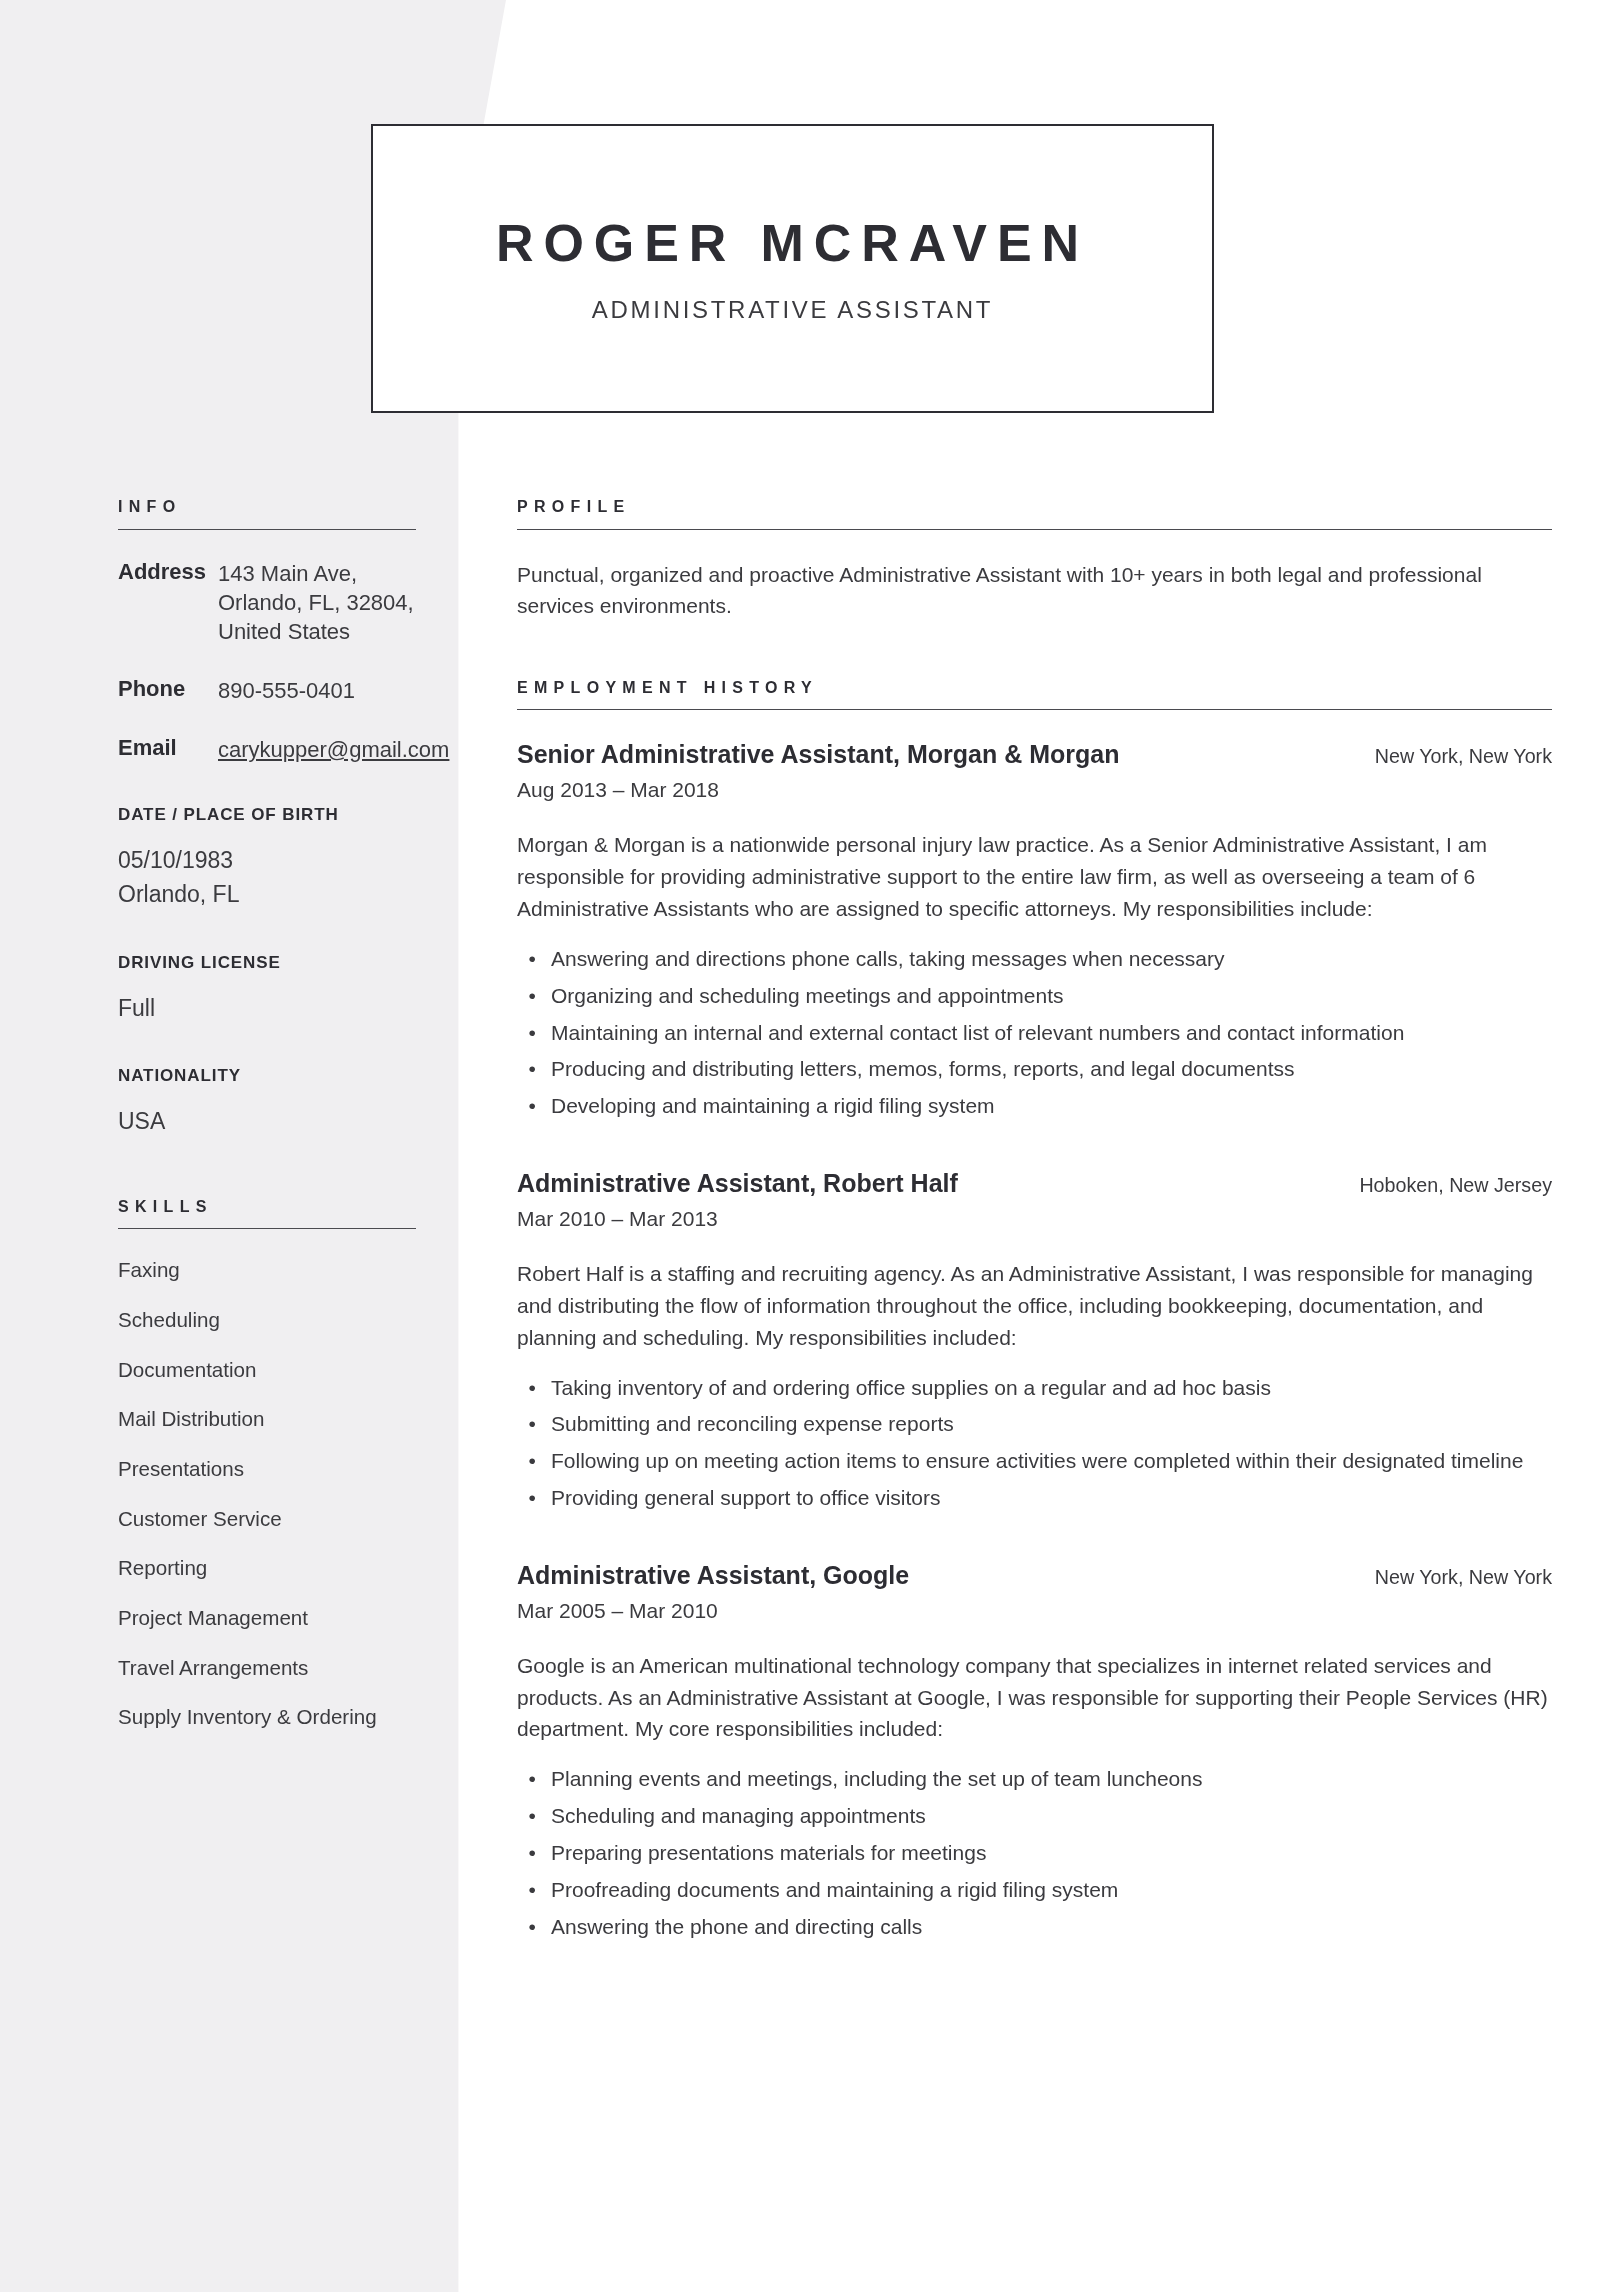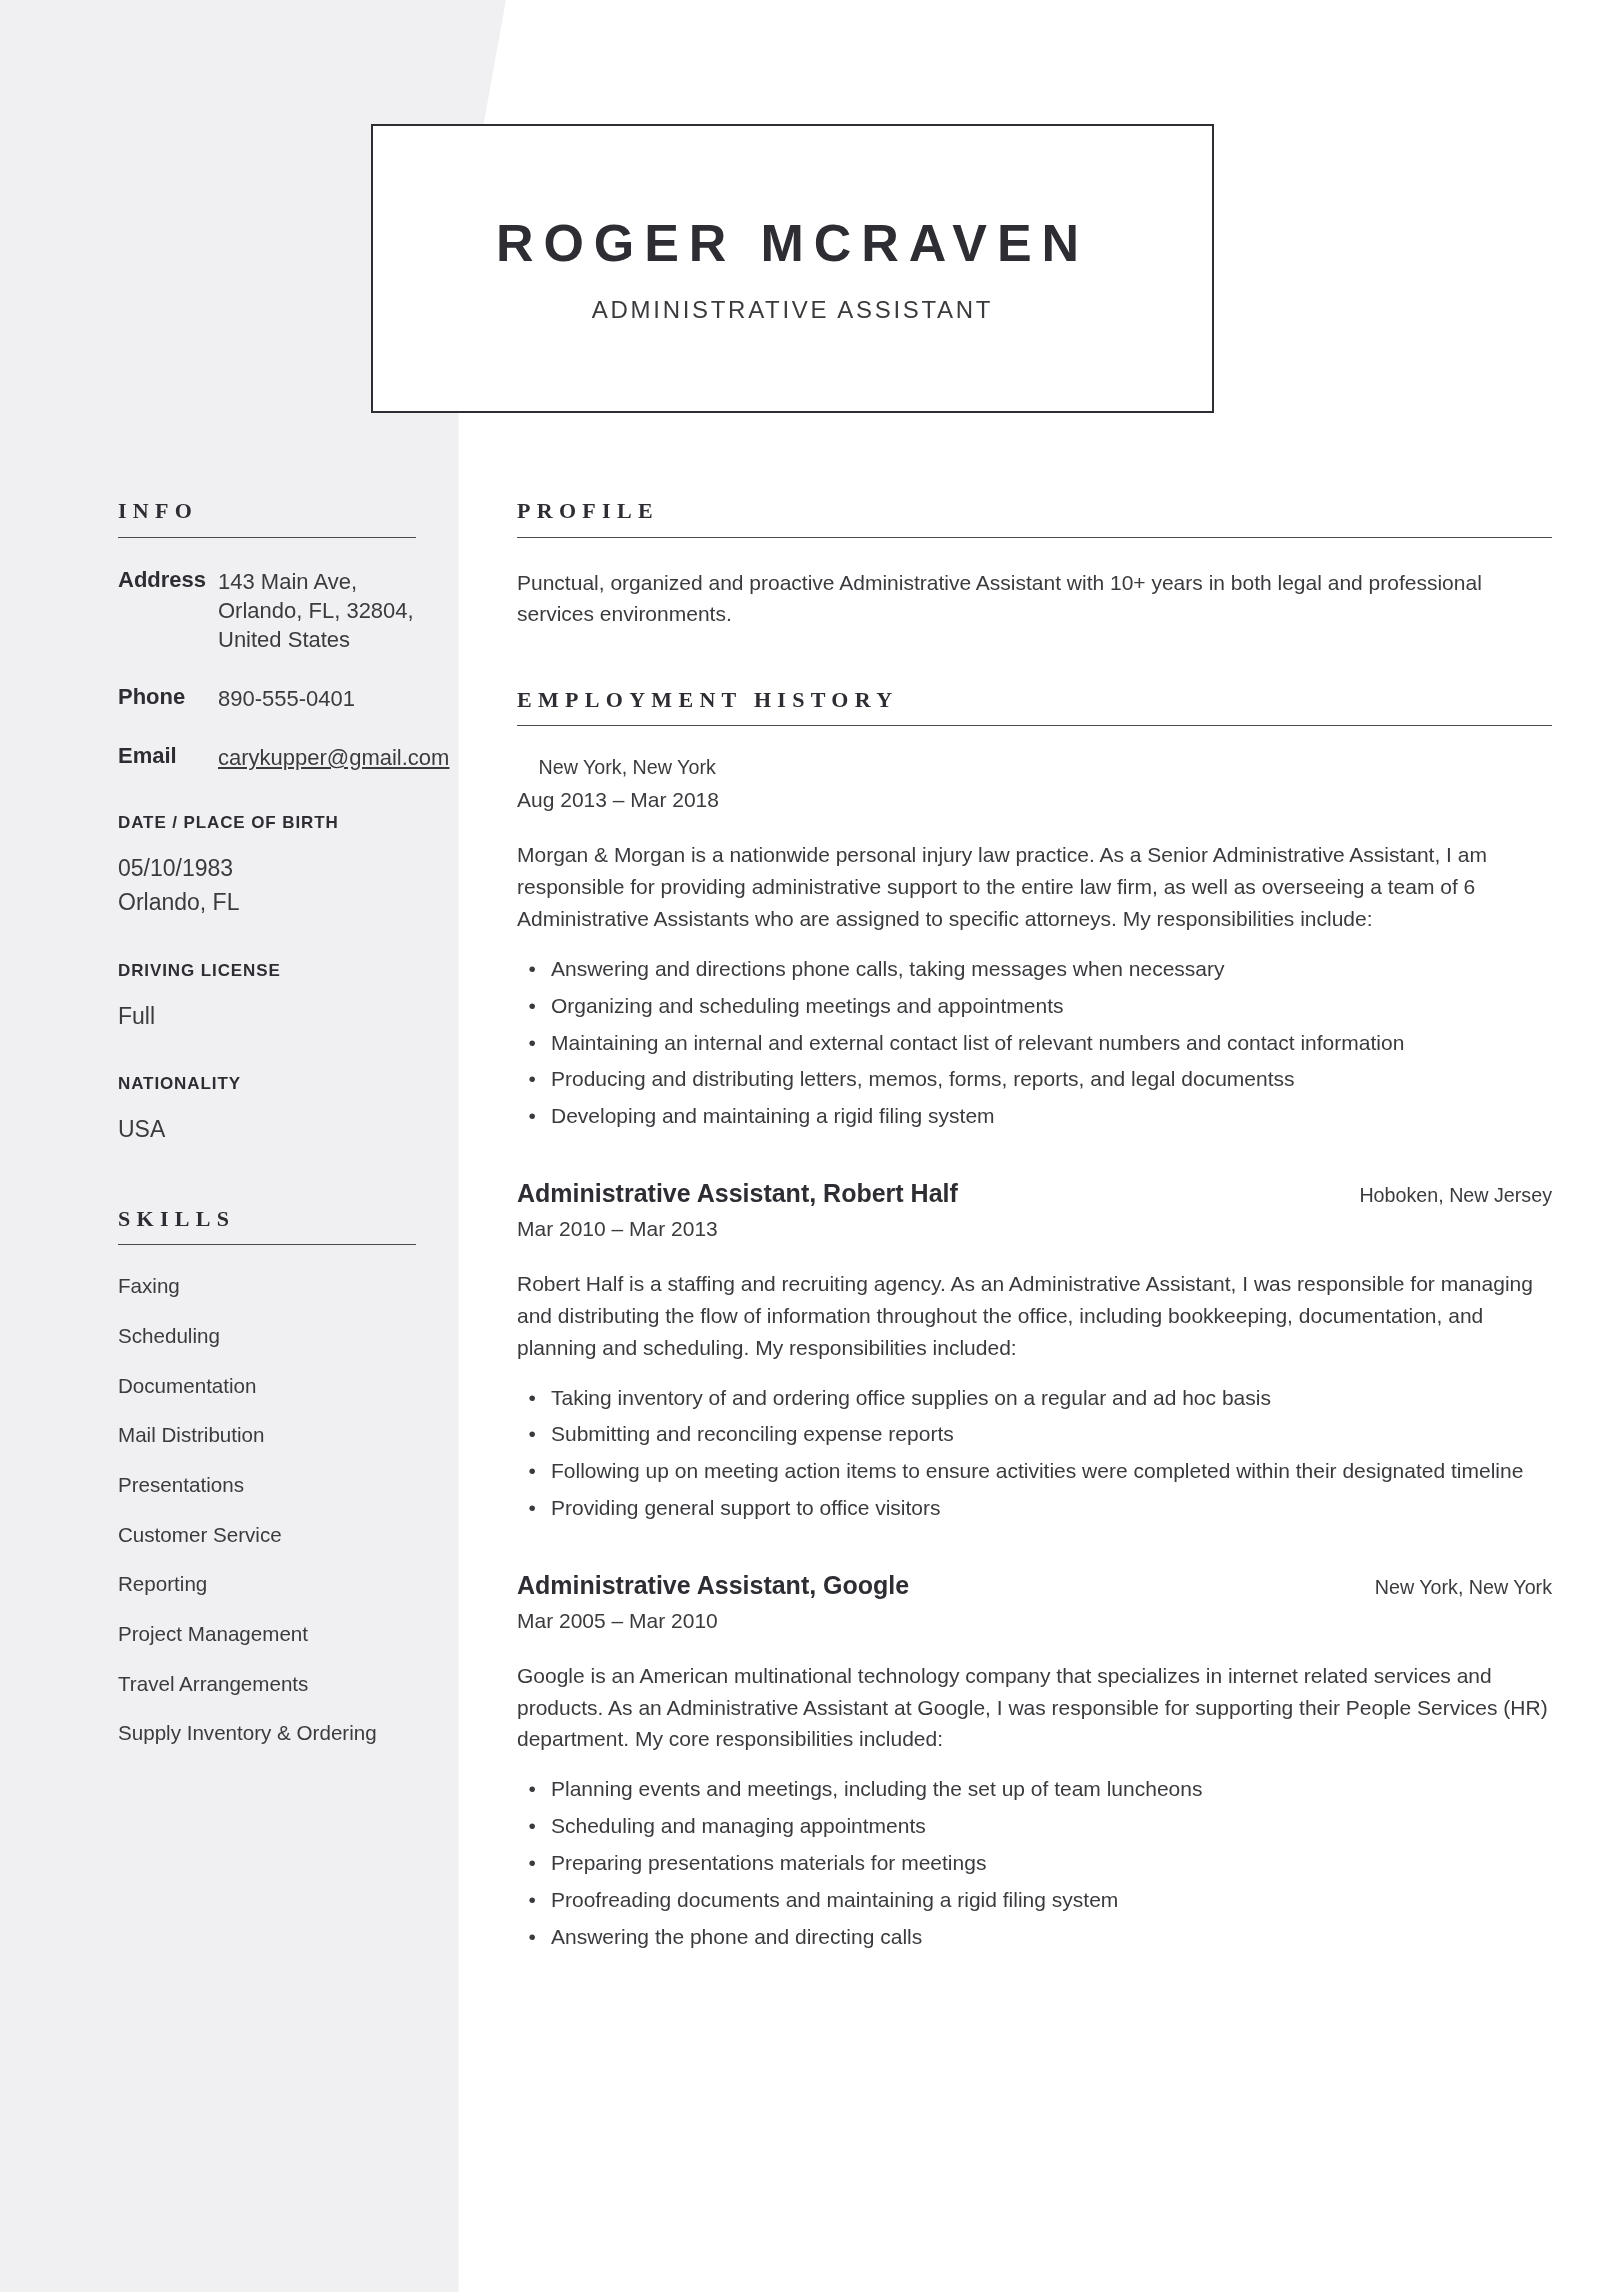--- a/index.html
+++ b/index.html
@@ -25,22 +25,22 @@
     font-size:52px; font-weight:bold; letter-spacing:9.9px; color:#2d2d33;
     margin:0 0 23px 0; white-space:nowrap;
   }
   .subtitle { font-size:24px; letter-spacing:2.7px; color:#3b3b3f; white-space:nowrap; }
 
   .columns { position:absolute; top:0; left:0; right:0; display:flex; z-index:2; }
   .sidebar-col { width:459px; box-sizing:border-box; padding:498px 43px 0 118px; flex-shrink:0; }
   .main-col   { flex:1; box-sizing:border-box; padding:498px 68px 0 58px; }
 
   .sec-h {
-    font-size:22px; font-weight:bold; letter-spacing:6.3px; color:#2d2d33;
-    margin:0 0 12.5px 0; white-space:nowrap;font-family:Liberation Serif, serif;
+    font-size:16px; font-weight:bold; letter-spacing:6.3px; color:#2d2d33;
+    margin:0 0 12.5px 0; white-space:nowrap;
   }
   .rule { border:none; border-top:1.8px solid #4a4a4f; margin:0 0 29px 0; }
 
   
   .info-row { display:flex; margin-bottom:30px; font-size:22px; }
   .info-label { width:100px; flex-shrink:0; font-weight:bold; color:#2d2d33; }
   .info-value { line-height:1.32; color:#3b3b3f; }
   .info-value .line { display:block; }
   .email-link { color:#3b3b3f; text-decoration:underline; cursor:pointer; }
 
@@ -137,20 +137,21 @@
       <h2 class="sec-h">PROFILE</h2>
       <hr class="rule">
       <p class="profile-text">Punctual, organized and proactive Administrative Assistant with 10+ years in both legal and professional services environments.</p>
 
       <h2 class="sec-h employment-head">EMPLOYMENT HISTORY</h2>
       <hr class="rule">
 
       <div>
           <section class="job">
             <div class="job-head">
+              <h3 class="job-title">Senior Administrative Assistant, Morgan &amp; Morgan</h3>
               <span class="job-loc">New York, New York</span>
             </div>
             <div class="job-dates">Aug 2013 – Mar 2018</div>
             <p class="job-desc">Morgan &amp; Morgan is a nationwide personal injury law practice. As a Senior Administrative Assistant, I am responsible for providing administrative support to the entire law firm, as well as overseeing a team of 6 Administrative Assistants who are assigned to specific attorneys. My responsibilities include:</p>
             <ul class="job-bullets">
               <li>Answering and directions phone calls, taking messages when necessary</li>
               <li>Organizing and scheduling meetings and appointments</li>
               <li>Maintaining an internal and external contact list of relevant numbers and contact information</li>
               <li>Producing and distributing letters, memos, forms, reports, and legal documentss</li>
               <li>Developing and maintaining a rigid filing system</li>

